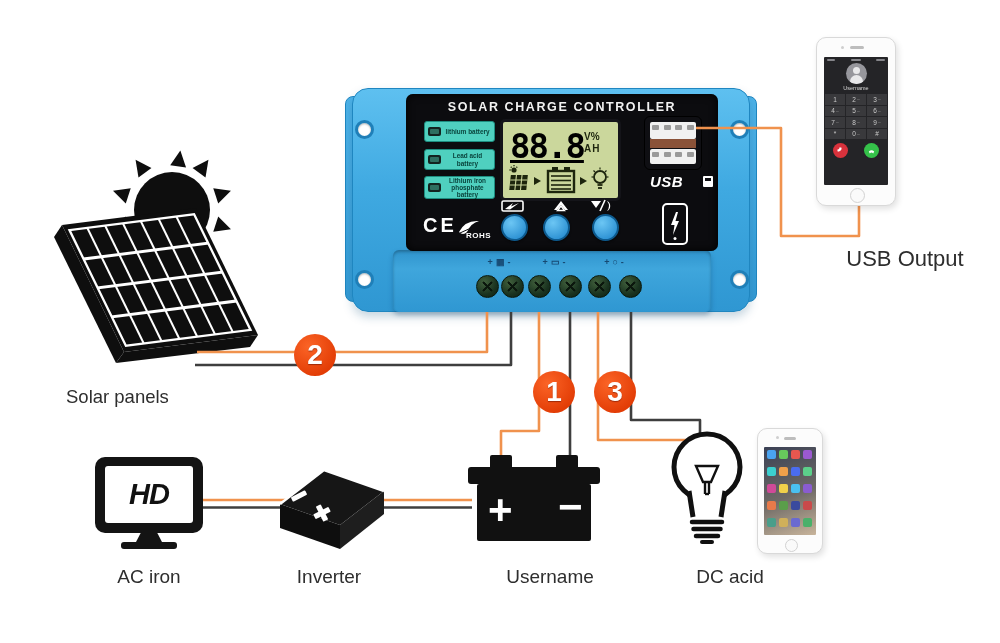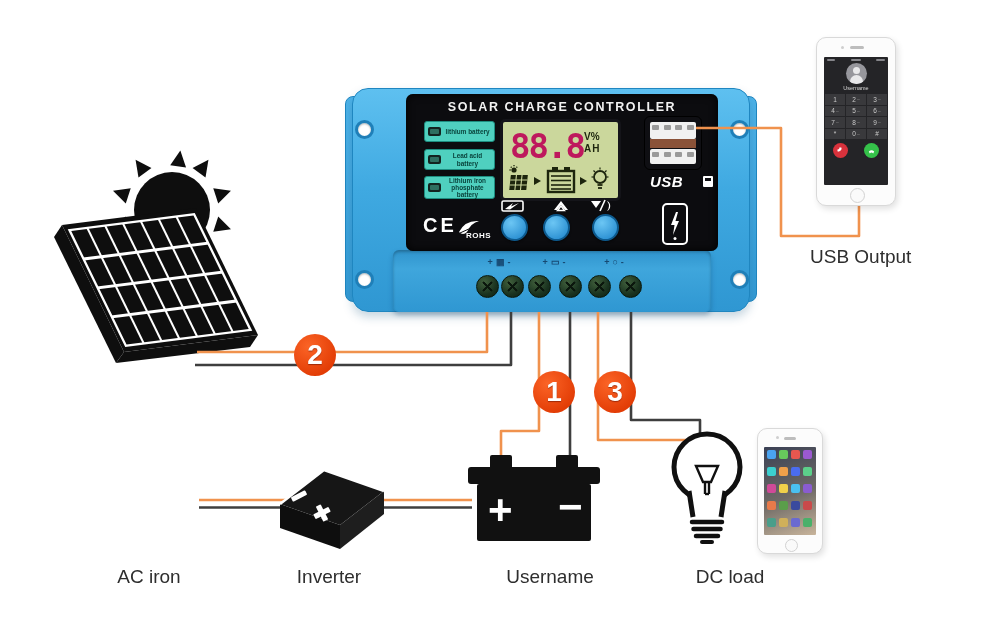--- a/index.html
+++ b/index.html
@@ -21,21 +21,21 @@
   .ctrl-title{color:#f2f2f2;font-size:12.5px;font-weight:bold;letter-spacing:1.6px;text-align:center;white-space:nowrap;}
 
   .batt-type{background:var(--label-teal);border:1px solid #1d8d80;border-radius:3px;
              display:flex;align-items:center;gap:3px;padding:1px 3px;box-sizing:border-box;}
   .batt-type .bicon{flex:0 0 13px;height:9px;background:#132420;border-radius:2px;position:relative;}
   .batt-type .bicon::after{content:"";position:absolute;inset:2px 2px;background:#2e6f60;border-radius:1px;}
   .batt-type .btxt{flex:1;color:#073f38;font-size:6.4px;font-weight:bold;line-height:1.1;text-align:center;}
 
   .lcd{background:var(--lcd-green);border:3px solid #141419;border-radius:5px;}
   .lcd-digits{font-family:"DejaVu Sans Mono",monospace;font-weight:bold;font-size:34px;
-              color:#be185d;letter-spacing:-2px;line-height:1;}
+              color:#000000;letter-spacing:-2px;line-height:1;text-decoration:underline;}
   .lcd-unit{color:#1d250d;font-size:10px;font-weight:bold;line-height:1.15;}
 
   .usb-block{background:#0f0f13;border-radius:6px;border:1px solid #000;}
   .usb-port{background:#f1f1f1;border-radius:2px;display:flex;align-items:flex-start;justify-content:space-around;padding-top:3px;box-sizing:border-box;}
   .usb-pad{width:7px;height:5px;background:#9a9a9a;border-radius:1px;}
   .usb-band{background:#8a5238;}
   .usb-logo{color:#fff;font-size:15px;font-weight:bold;font-style:italic;letter-spacing:.5px;display:flex;align-items:center;gap:20px;}
   .usb-logo .plugicon{width:10px;height:11px;background:#fff;border-radius:1px;position:relative;}
   .usb-logo .plugicon::after{content:"";position:absolute;left:2px;top:2px;width:6px;height:3px;background:#0f0f13;}
 
@@ -346,20 +346,29 @@
   <div class="abs callout" style="left:294px;top:334px;">
     <span>2</span>
   </div>
   <div class="abs callout" style="left:533px;top:371px;">
     <span>1</span>
   </div>
   <div class="abs callout" style="left:594px;top:371px;">
     <span>3</span>
   </div>
 
+  <div class="abs" style="left:95px;top:457px;width:108px;height:92px;z-index:40;">
+    <div class="abs tv-frame" style="left:0;top:0;width:108px;height:76px;">
+      <div class="abs tv-screen" style="left:10px;top:9px;width:88px;height:57px;">
+        <span class="tv-hd">HD</span>
+      </div>
+    </div>
+    <div class="abs tv-neck" style="left:41px;top:76px;width:26px;height:9px;"></div>
+    <div class="abs tv-base" style="left:26px;top:85px;width:56px;height:7px;"></div>
+  </div>
 
   <svg class="abs" style="left:255px;top:455px;z-index:40;" width="140" height="100" viewBox="0 0 140 100">
     <polygon points="25,49 69,15 129,36 85,70" fill="#161616"></polygon>
     <polygon points="25,49 85,70 85,94 25,73" fill="#0e0e0e"></polygon>
     <polygon points="85,70 129,36 129,59 85,94" fill="#1e1e1e"></polygon>
     <polyline points="25,49 69,15 129,36" fill="none" stroke="#fff" stroke-width="2.4" stroke-linejoin="round"></polyline>
     <g transform="translate(44,41) rotate(-27)">
       <rect x="-8" y="-2.5" width="16" height="5" rx="1" fill="#fff"></rect>
     </g>
     <g transform="translate(67,58) rotate(-27)">
@@ -458,19 +467,20 @@
         <div class="call-btn accept">
           <svg width="9" height="9" viewBox="0 0 10 10">
             <path d="M2,6.2 Q5,3.2 8,6.2 L6.9,8.2 Q5,6.4 3.1,8.2 Z" fill="#fff"></path>
           </svg>
         </div>
       </div>
     </div>
     <div class="abs ph-home" style="left:32.5px;top:150px;width:13px;height:13px;"></div>
   </div>
 
+  <div class="abs diagram-label" style="left:66px;top:386px;width:180px;text-align:left;font-size:18.5px;">Solar panels</div>
   <div class="abs diagram-label" style="left:93px;top:566px;width:112px;">AC iron</div>
   <div class="abs diagram-label" style="left:273px;top:566px;width:112px;">Inverter</div>
   <div class="abs diagram-label" style="left:494px;top:566px;width:112px;">Username</div>
-  <div class="abs diagram-label" style="left:674px;top:566px;width:112px;">DC load</div>
-  <div class="abs diagram-label" style="left:810px;top:246px;width:190px;text-align:left;font-size:19px;">USB Output</div>
+  <div class="abs diagram-label" style="left:674px;top:566px;width:112px;">DC acid</div>
+  <div class="abs diagram-label" style="left:810px;top:246px;width:190px;text-align:center;font-size:22px;">USB Output</div>
 
 </div>
 
 </body></html>

